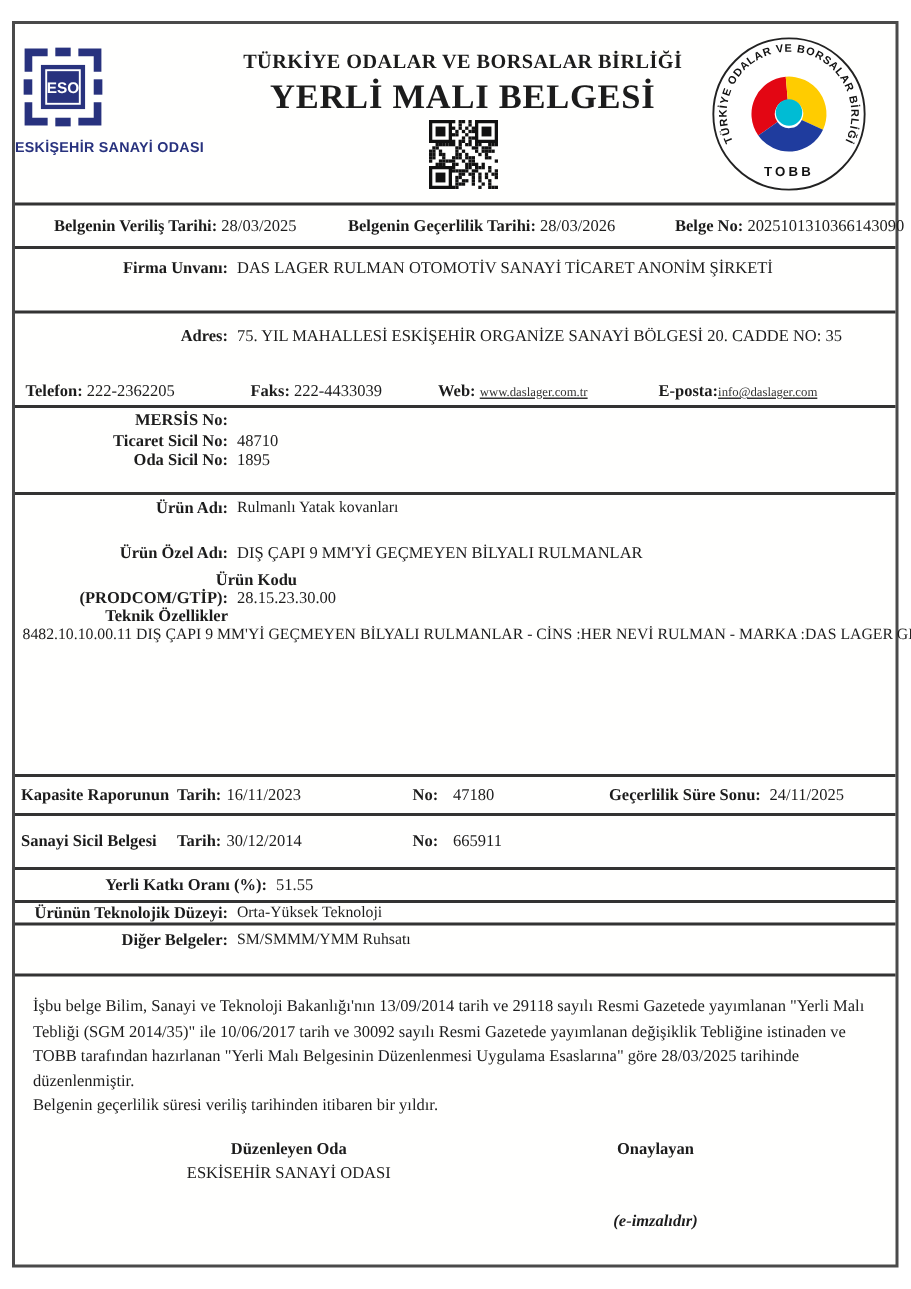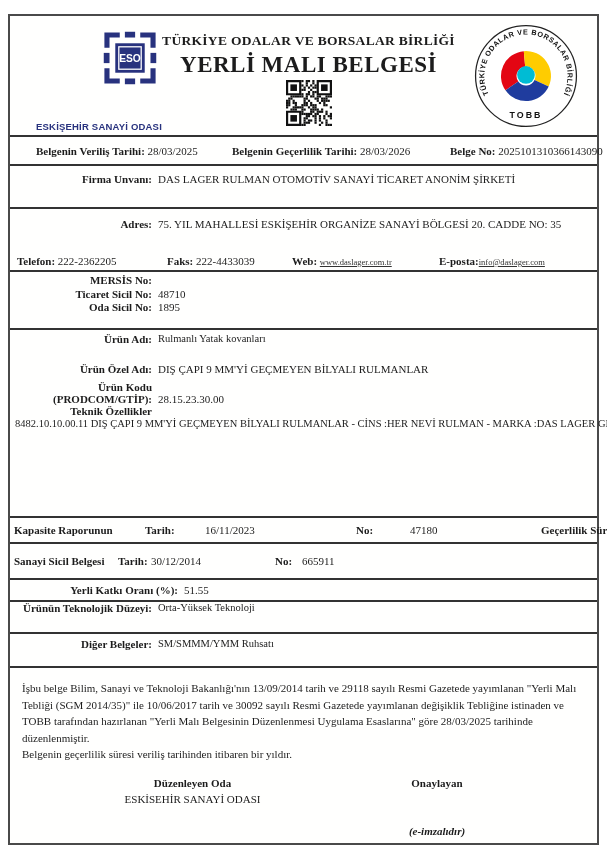--- a/index.html
+++ b/index.html
@@ -3,21 +3,21 @@
 <meta charset="utf-8">
 <style>
   * { margin:0; padding:0; box-sizing:border-box; }
   html,body { width:607px; height:859px; background:#ffffff; font-family:"Liberation Serif", serif; color:#1c1c1c; }
   .page {
     position:absolute; left:8px; top:14px; width:591px; height:831px;
     border:2px solid #4a4a4a; background:#fffffe;
   }
   
   .header-box { height:121px; border-bottom:2px solid #333; display:flex; }
-  .eso-block { width:152px; display:flex; flex-direction:column; align-items:flex-end; padding-top:10px;gap:28px; }
+  .eso-block { width:152px; display:flex; flex-direction:column; align-items:flex-start; padding-top:10px; }
   .eso-caption { margin-top:3px; font-family:"Liberation Sans", sans-serif; font-weight:bold; font-size:9.5px; color:#28327E; letter-spacing:.2px; white-space:nowrap; }
   .title-block { flex:1; display:flex; flex-direction:column; align-items:center; padding-top:17px; }
   .org-title { font-weight:bold; font-size:13.5px; letter-spacing:.3px; white-space:nowrap; }
   .doc-title { font-weight:bold; font-size:23px; letter-spacing:.5px; margin-top:3px; white-space:nowrap; }
   .qr-wrap { margin-top:2px; }
   .tobb-block { width:142px; display:flex; justify-content:center; align-items:flex-start; padding-top:8px; }
   
   .row { border-bottom:2px solid #333; position:relative; font-size:11px; }
   .lv { display:grid; grid-template-columns:142px 1fr; }
   .lbl { font-weight:bold; text-align:right; white-space:nowrap; }
@@ -28,29 +28,29 @@
   .adres-box { height:63px; padding-top:9px; }
   .tel-line { position:absolute; left:1px; bottom:3px; width:100%; display:grid; grid-template-columns:150px 125px 147px auto; padding-left:6px; }
   .tel-line .cell { white-space:nowrap; }
   .link { font-size:8.5px; color:#333; text-decoration:underline; }
   .vergi-box { height:58px; padding-top:2px; }
   .vergi-box .lv { line-height:13.5px; }
   
   .product-box { height:188px; border-bottom:2px solid #333; font-size:11px; padding-top:3px; }
   .product-box .small { font-size:10.5px; }
   .mt18 { margin-top:18px; }
-  .mt6 { margin-top:6px; }
+  .mt6 { margin-top:6px;padding-left:46px; }
   .tech-value { padding:1px 4px 0 5px; font-size:10.5px; white-space:nowrap; }
   
   .cap-grid { display:grid; grid-template-columns:104px 33px 124px 27px 104px 103px auto; align-items:center; padding-left:4px; }
   .cap-grid span { white-space:nowrap; }
   .kapasite-row { height:26px; }
   .sanayi-row { height:36px; }
   .yerli-row { height:22px; display:flex; align-items:center;padding-left:26px; }
-  .tekno-row { height:32px; display:flex; align-items:flex-start; }
+  .tekno-row { height:15px; display:flex; align-items:flex-end; }
   .diger-row { height:34px; padding-top:4px; }
   .yerli-row .lv, .tekno-row .lv, .diger-row .lv { width:100%; }
   
   .footer-box { height:146px; padding:12px 12px 0 12px; font-size:11px; }
   .footer-par1 { line-height:16.5px; text-align:left; }
   .footer-par2 { line-height:16.5px; }
   .sig-row { display:flex; margin-top:14px; }
   .sig-left { margin-left:83px; width:175px; text-align:center; }
   .sig-left .office { margin-top:4px; white-space:nowrap; }
   .sig-right { margin-left:auto; margin-right:88px; width:120px; text-align:center; }
@@ -322,21 +322,21 @@
         <span class="val">28.15.23.30.00</span>
       </div>
     <div class="lv">
         <span class="lbl">Teknik Özellikler</span>
         <span class="val"></span>
       </div>
     <div class="tech-value">8482.10.10.00.11 DIŞ ÇAPI 9 MM'Yİ GEÇMEYEN BİLYALI RULMANLAR - CİNS :HER NEVİ RULMAN - MARKA :DAS LAGER GERMANY</div>
   </div>
 
   <div class="row kapasite-row">
-    <div class="cap-grid" style="height:100%;gap:27px;">
+    <div class="cap-grid" style="height:100%;">
       <span class="lbl" style="text-align:left">Kapasite Raporunun</span>
       <span class="lbl" style="text-align:left">Tarih:</span>
       <span>16/11/2023</span>
       <span class="lbl" style="text-align:left">No:</span>
       <span>47180</span>
       <span class="lbl" style="text-align:left">Geçerlilik Süre Sonu:</span>
       <span style="padding-left:4px">24/11/2025</span>
     </div>
   </div>
 

